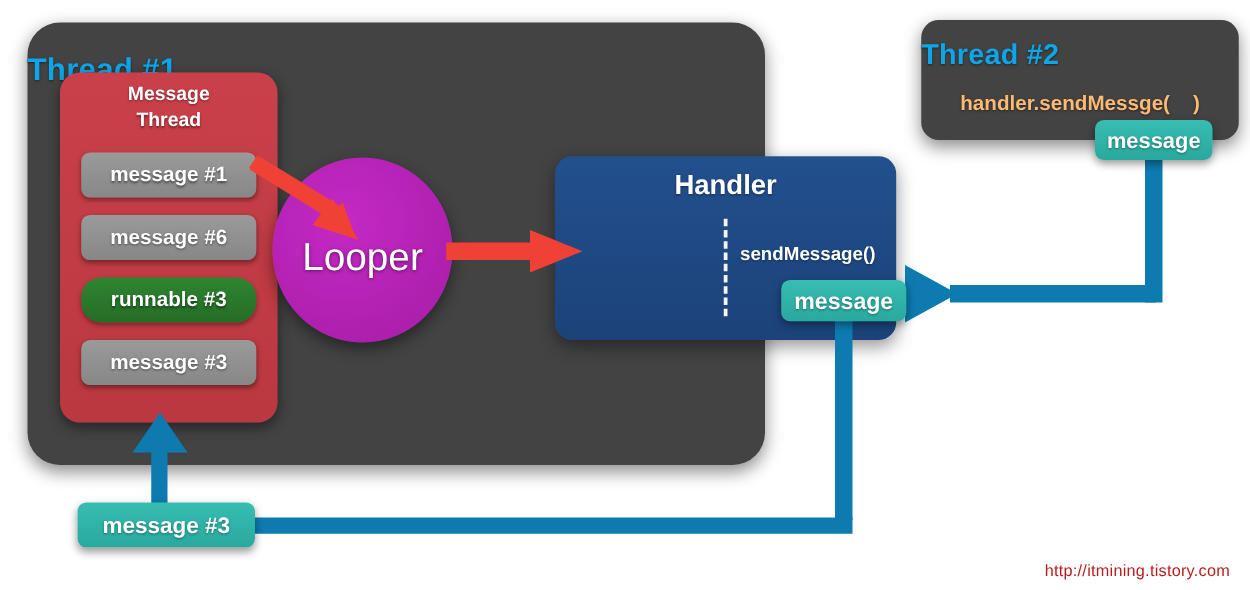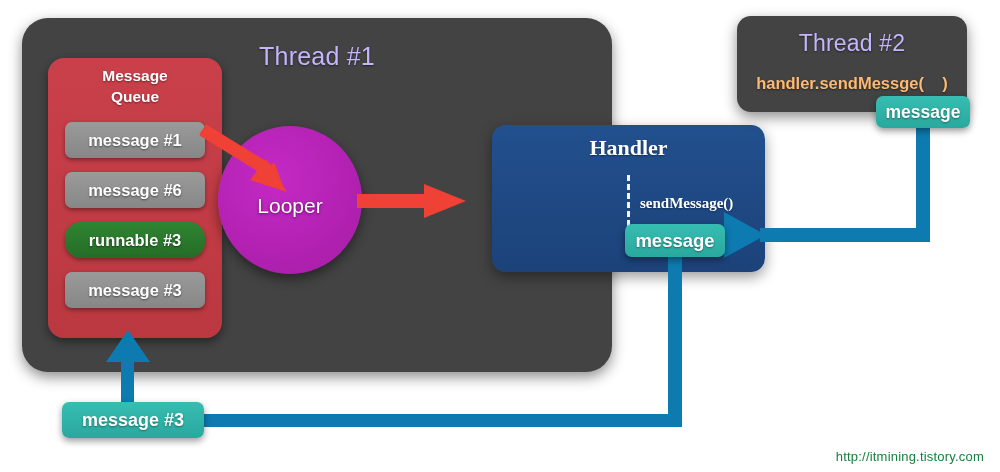--- a/index.html
+++ b/index.html
@@ -22,29 +22,28 @@
   
   .thread-box {
     background: #434343;
     border-radius: 26px;
     box-shadow: 0 5px 14px rgba(0,0,0,0.45);
   }
   #thread1-box {
     left: 22px; top: 18px; width: 590px; height: 354px;
   }
   #thread2-box {
-    left: 737px; top: 16px; width: 230px; height: 96px;
+    left: 737px; top: 16px; width: 254px; height: 96px;
     border-radius: 14px;
   }
   .thread-title {
     position: absolute;
     left: 0; right: 0;
-    text-align: center;
-    color: #c4b5fd;
-    font-weight: normal;
+    color: #0ea5e9;
+    font-weight: bold;
     letter-spacing: 0.2px;
     text-shadow: 0 1px 2px rgba(0,0,0,0.5);
   }
   #thread1-title { top: 24px; font-size: 25px; }
   #thread2-title { top: 14px; font-size: 23px; }
   #thread2-code {
     position: absolute;
     left: 0; right: 0; top: 58px;
     text-align: center;
     color: #fdba74;
@@ -94,34 +93,33 @@
   #looper {
     left: 218px; top: 126px; width: 144px; height: 148px;
     background: #b520b5;
     background: radial-gradient(circle at 40% 35%, #c429c4 0%, #ad1fad 75%);
     border-radius: 50%;
     box-shadow: 0 5px 12px rgba(0,0,0,0.45);
     display: flex; align-items: center; justify-content: center;
   }
   #looper-label {
     color: #ffffff;
-    font-size: 21px;
+    font-size: 31px;
     font-weight: normal;
     text-shadow: 0 1px 3px rgba(0,0,0,0.5);
     margin-top: 12px;
   }
 
   
   #handler-box {
-    left: 492px; top: 125px; width: 273px; height: 147px;
+    left: 444px; top: 125px; width: 273px; height: 147px;
     background: #1f4a85;
     background: linear-gradient(180deg,#22508e,#1c4279);
     border-radius: 14px;
     box-shadow: 0 5px 14px rgba(0,0,0,0.4);
-    font-family: Liberation Serif, serif;
   }
   #handler-title {
     position: absolute; left: 0; right: 0; top: 10px;
     text-align: center;
     color: #ffffff; font-size: 22px; font-weight: bold;
     text-shadow: 0 1px 2px rgba(0,0,0,0.45);
   }
   .handler-method {
     position: absolute;
     top: 70px;
@@ -164,38 +162,38 @@
   #line-h-vert    { left: 668px; top: 250px; width: 14px; height: 166px; }
   #line-h-horiz   { left: 200px; top: 414px; width: 482px; height: 13px; }
   #line-mq-vert   { left: 121px; top: 348px; width: 13px; height: 58px; }
 
   
   #arrows { position: absolute; left: 0; top: 0; width: 1000px; height: 472px; z-index: 5; }
 
   
   #watermark {
     right: 16px; bottom: 8px;
-    color: #15803d;
+    color: #b91c1c;
     font-size: 13px;
     letter-spacing: 0.2px;
   }
 </style>
 </head>
 <body>
 
 <div id="canvas">
 
   <div class="abs thread-box" id="thread1-box">
     <div class="thread-title" id="thread1-title">Thread #1</div>
   </div>
 
   <div class="abs" id="mq-box">
     <div id="mq-title">
       <span>Message</span><br>
-      <span>Queue</span>
+      <span>Thread</span>
     </div>
 
     <div class="queue-item grey" style="top:64px">message #1</div>
     <div class="queue-item grey" style="top:114px">message #6</div>
     <div class="queue-item green" style="top:164px">runnable #3</div>
     <div class="queue-item grey" style="top:214px">message #3</div>
   </div>
 
   <div class="abs" id="looper">
     <span id="looper-label">Looper</span>

